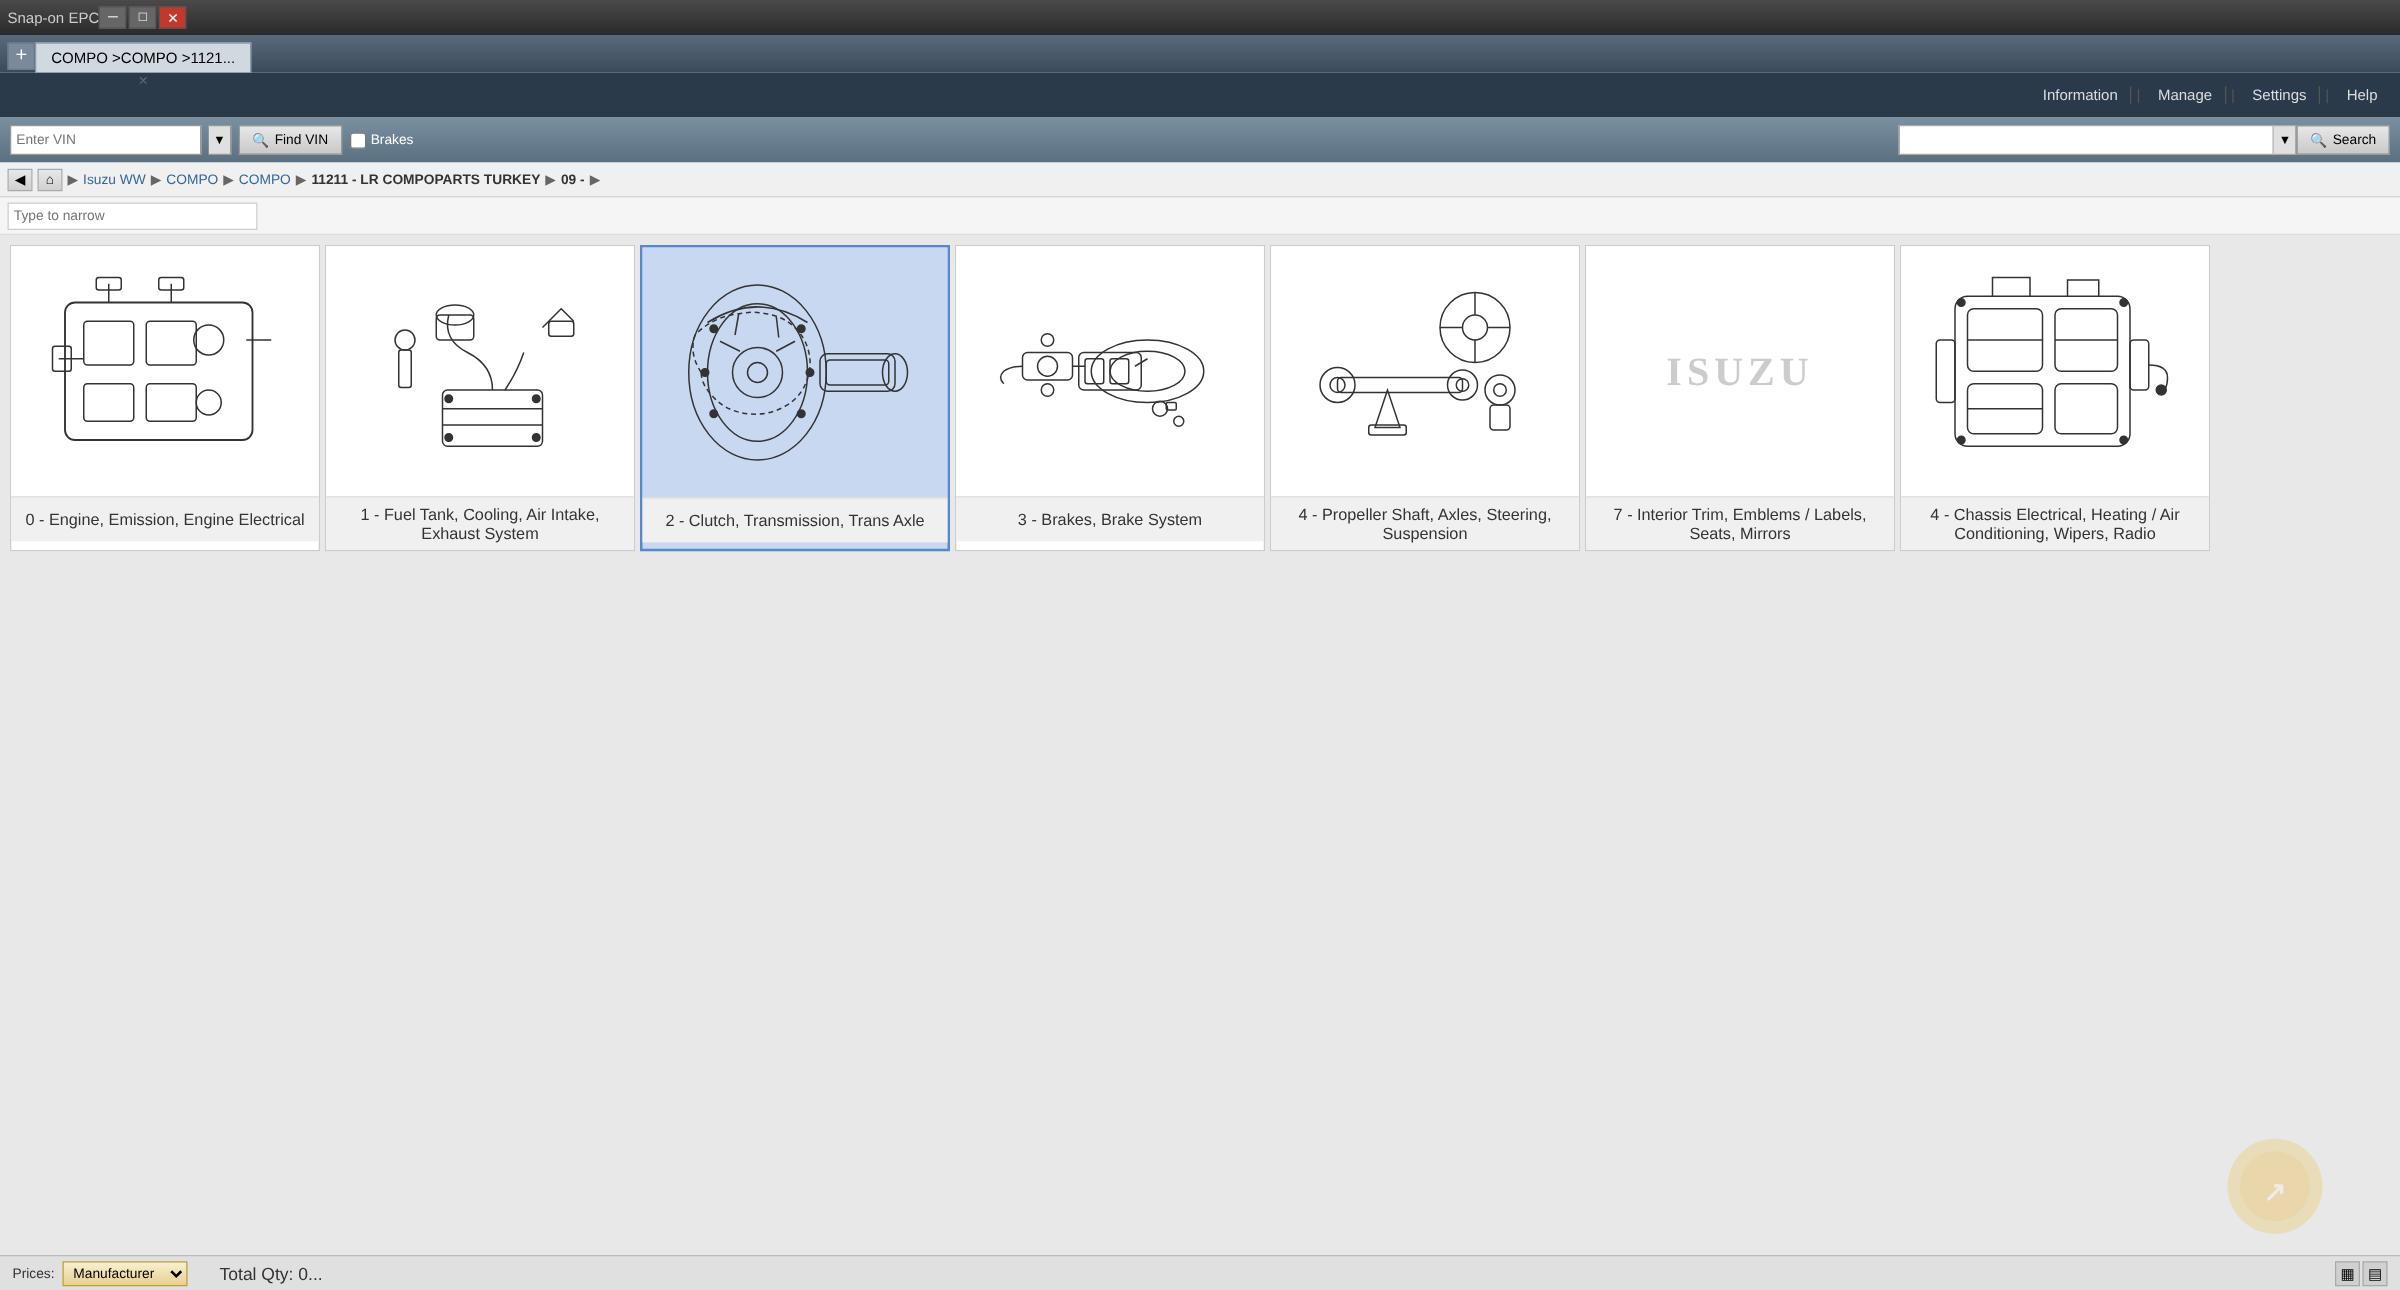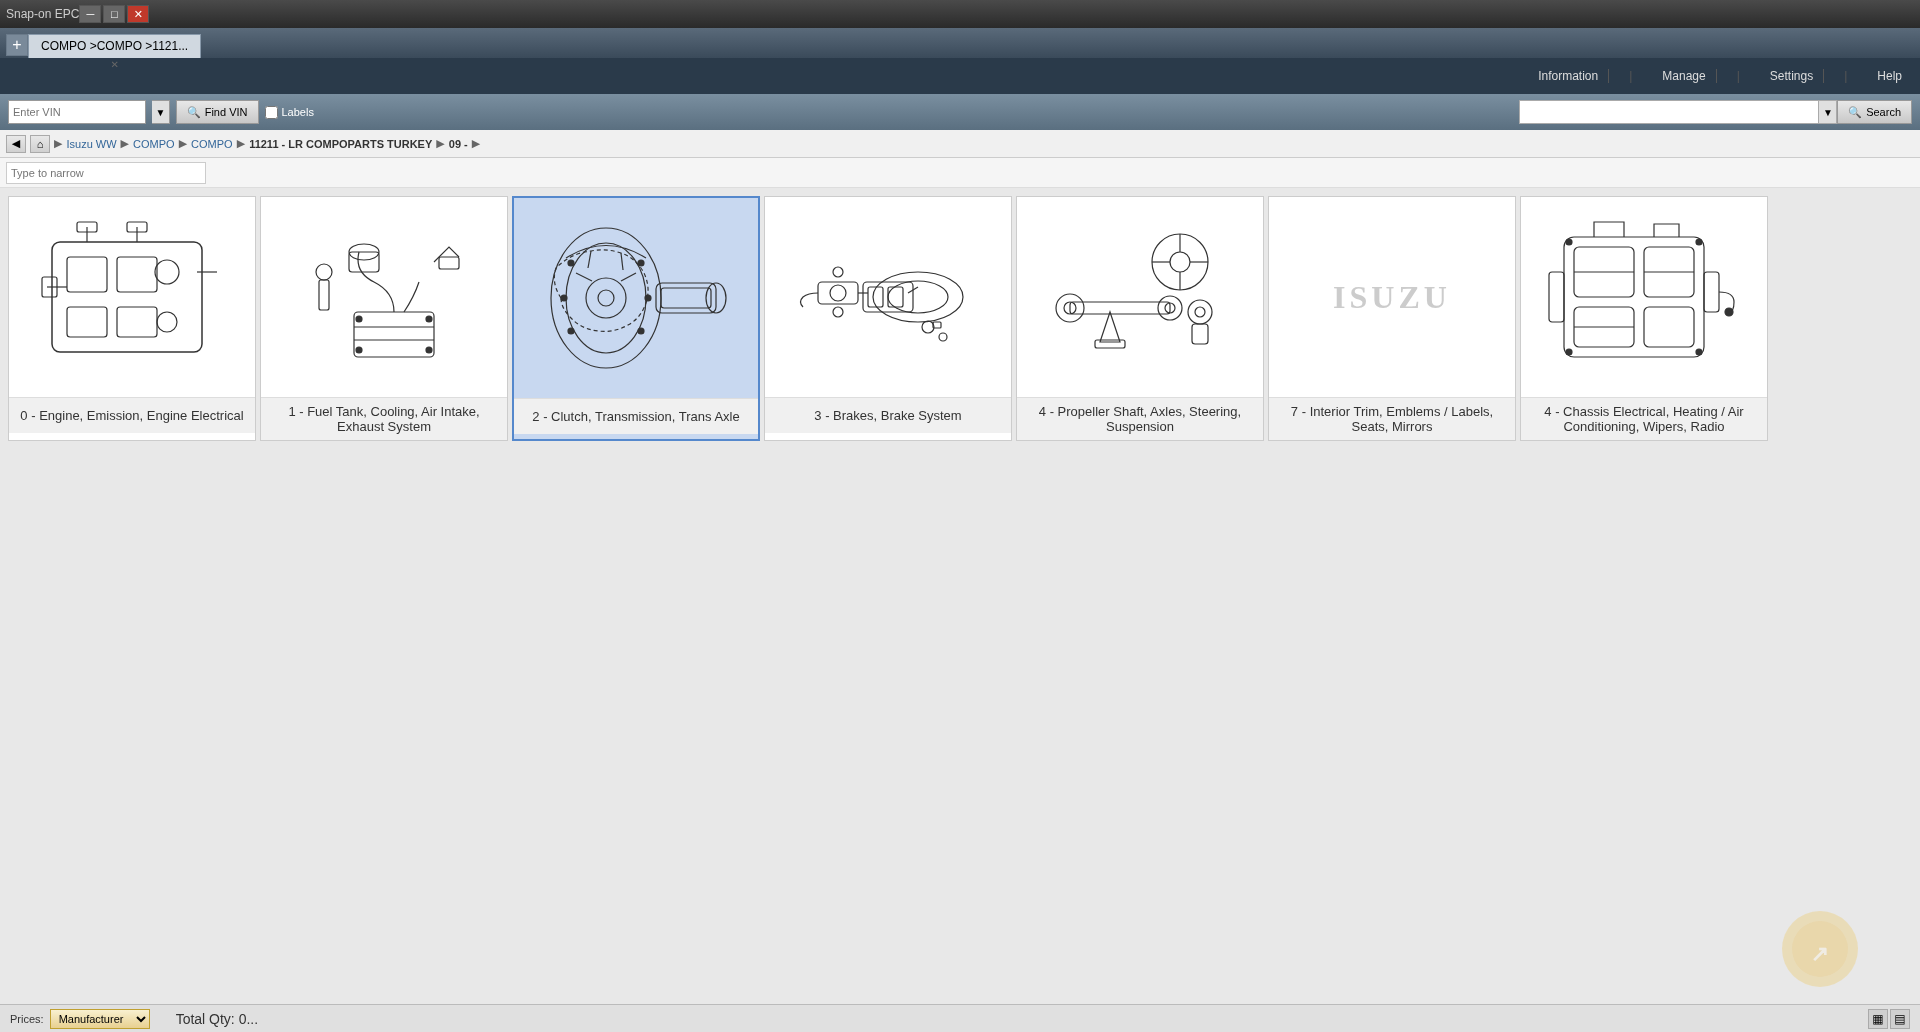--- a/index.html
+++ b/index.html
@@ -65,21 +65,21 @@
       background: #2a3a4a;
       height: 36px;
       display: flex;
       align-items: center;
       padding: 0 8px;
       gap: 8px;
     }
     #top-nav .nav-right {
       margin-left: auto;
       display: flex;
-      gap: 16px;
+      gap: 0;
       color: #ccc;
       font-size: 12px;
     }
     #top-nav .nav-link {
       color: #ddd;
       padding: 0 10px;
       cursor: pointer;
       border-right: 1px solid #555;
     }
     #top-nav .nav-link:last-child { border-right: none; }
@@ -87,21 +87,21 @@
     
     #toolbar {
       background: linear-gradient(to bottom, #7a8fa0, #5a6f80);
       height: 36px;
       display: flex;
       align-items: center;
       padding: 0 8px;
       gap: 6px;
     }
     .vin-input {
-      width: 138px;
+      width: 153px;
       height: 24px;
       border: 1px solid #999;
       background: #fff;
       padding: 0 4px;
       font-size: 11px;
       color: #aaa;
     }
     .vin-dropdown {
       width: 18px; height: 24px;
       background: #e0e0e0;
@@ -314,21 +314,21 @@
 
 <div id="toolbar">
   <input class="vin-input" placeholder="Enter VIN" style="">
   <div class="vin-dropdown">▼</div>
   <button class="find-vin-btn">
     <span>🔍</span>
     <span>Find VIN</span>
   </button>
   <label class="filters-check">
     <input type="checkbox" style="">
-    <span>Labels</span>
+    <span>Brakes</span>
   </label>
   <div style="margin-left:auto;display:flex;align-items:center;">
     <input class="search-input" placeholder="" style="">
     <div class="search-dropdown">▼</div>
     <button class="search-btn">
       <span>🔍</span>
       <span>Search</span>
     </button>
   </div>
 </div>

